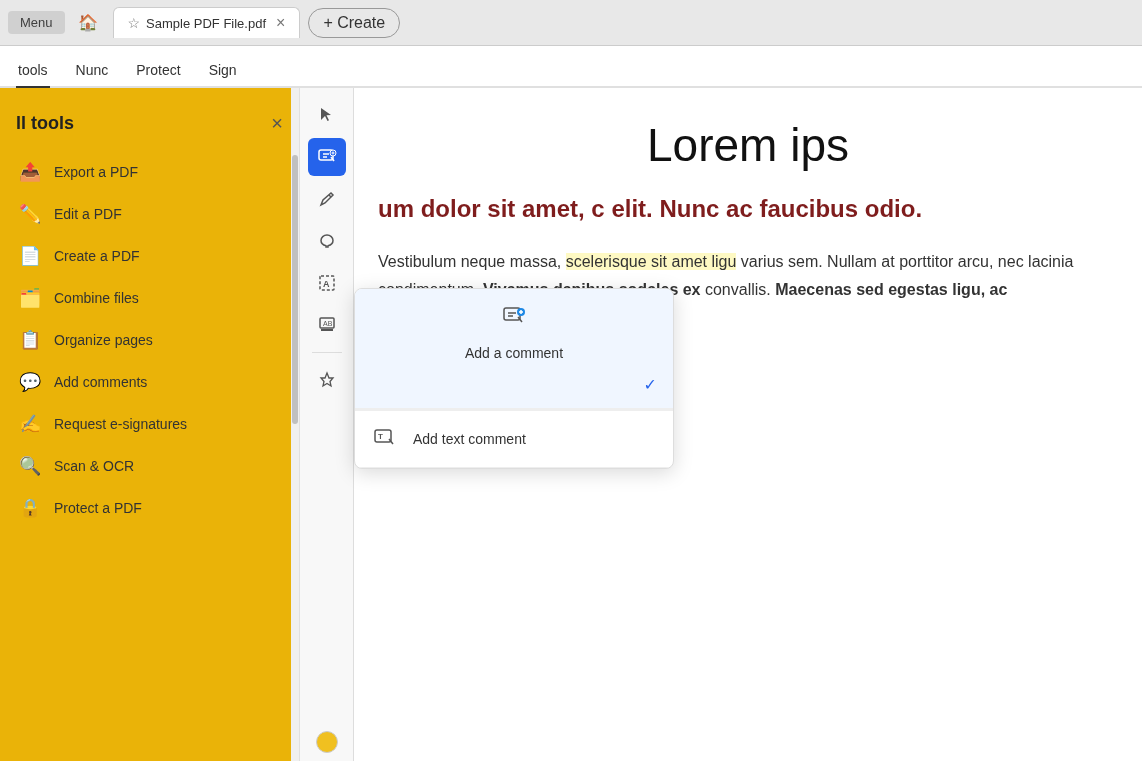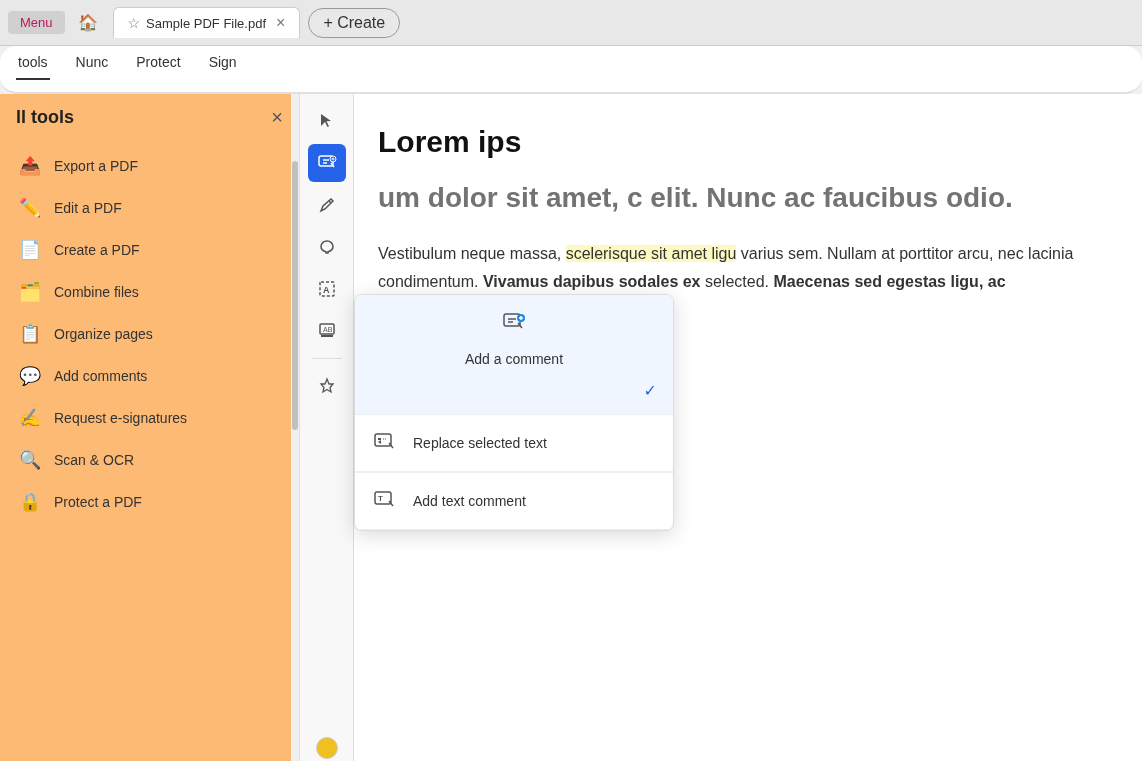--- a/index.html
+++ b/index.html
@@ -5,59 +5,59 @@
     * { margin: 0; padding: 0; box-sizing: border-box; }
     body { font-family: -apple-system, BlinkMacSystemFont, 'Segoe UI', sans-serif; background: #f0f0f0; width: 1142px; height: 761px; overflow: hidden; }
 
     
     .browser-bar {
       display: flex; align-items: center; height: 46px;
       background: #e8e8e8; border-bottom: 1px solid #ccc; padding: 0 8px; gap: 8px;
     }
     .browser-menu-btn {
       padding: 4px 12px; font-size: 13px; background: #d0d0d0; border: none;
-      border-radius: 4px; cursor: pointer; color: #be185d;
+      border-radius: 4px; cursor: pointer; color: #404040;
     }
     .home-btn {
       width: 32px; height: 32px; display: flex; align-items: center; justify-content: center;
       background: transparent; border: none; cursor: pointer; font-size: 16px; color: #555;
     }
     .tab {
       display: flex; align-items: center; gap: 6px; background: #fff;
       padding: 6px 14px; border-radius: 6px 6px 0 0; font-size: 13px; color: #333;
       border: 1px solid #ccc; border-bottom: none; cursor: pointer;
     }
     .tab-star { font-size: 14px; color: #777; }
     .tab-close { font-size: 16px; color: #777; margin-left: 4px; cursor: pointer; }
     .create-btn {
       display: flex; align-items: center; gap: 4px; padding: 5px 14px;
       background: transparent; border: 1px solid #999; border-radius: 16px;
       font-size: 16px; cursor: pointer; color: #333;
     }
 
     
     .app-toolbar {
-      display: flex; align-items: flex-start; height: 48px;
-      background: #fff; border-bottom: 2px solid #e0e0e0; padding: 0 16px; gap: 24px; border-radius: 17px;
+      display: flex; align-items: flex-end; height: 42px;
+      background: #fff; border-bottom: 2px solid #e0e0e0; padding: 0 16px; gap: 24px;
     }
     .toolbar-item {
       font-size: 14px; color: #333; cursor: pointer; padding: 8px 2px;
       border-bottom: 2px solid transparent; margin-bottom: -2px;
     }
     .toolbar-item.active { border-bottom: 2px solid #333; font-weight: 500; }
 
     
     .main-layout {
       display: flex; height: calc(761px - 46px - 42px);
     }
 
     
     .sidebar {
-      width: 300px; background: #fdba74; border-right: 1px solid #e0e0e0;
-      padding: 12px 0; position: relative; overflow-y: auto;
+      width: 300px; background: #eab308; border-right: 1px solid #e0e0e0;
+      padding: 24px 0; position: relative; overflow-y: auto;
     }
     .sidebar-header {
       display: flex; align-items: center; justify-content: space-between;
       padding: 0 16px 16px 16px;
     }
     .sidebar-title { font-size: 18px; font-weight: 600; color: #222; }
     .sidebar-close { font-size: 20px; color: #555; cursor: pointer; background: none; border: none; }
     .sidebar-item {
       display: flex; align-items: center; gap: 12px;
       padding: 10px 20px; cursor: pointer; color: #333; font-size: 14px;
@@ -111,21 +111,21 @@
     .menu-icon { width: 28px; height: 28px; display: flex; align-items: center; justify-content: center; font-size: 20px; color: #555; }
     .menu-check { margin-left: auto; color: #2563eb; font-size: 16px; }
     .menu-divider { height: 1px; background: #eee; margin: 0; }
 
     
     .pdf-content {
       position: absolute; left: 54px; top: 0; right: 0; bottom: 0;
       background: #fff; padding: 30px 24px; overflow: hidden;
     }
     .lorem-heading {
-      font-size: 30px; font-weight: 700; color: #111; margin-bottom: 20px; line-height: 1.2;
+      font-size: 46px; font-weight: 400; color: #111; margin-bottom: 20px; line-height: 1.2; text-align: center;
     }
     .lorem-body {
       font-size: 16px; color: #333; line-height: 1.7;
     }
     .highlight { background: #fef9c3; }
     .bold-text { font-weight: 700; }
   </style>
 </head>
 <body>
 
@@ -260,53 +260,41 @@
             <line x1="6" y1="11" x2="11" y2="11" stroke="#555" stroke-width="1.5"></line>
             <circle cx="19" cy="7" r="4" fill="#1e88e5"></circle>
             <line x1="19" y1="5" x2="19" y2="9" stroke="white" stroke-width="1.5"></line>
             <line x1="17" y1="7" x2="21" y2="7" stroke="white" stroke-width="1.5"></line>
           </svg>
         </span>
         <span>Add a comment</span>
         <span class="menu-check">✓</span>
       </div>
       <div class="menu-divider"></div>
-      <div class="menu-item">
-        <span class="menu-icon">
-          <svg width="24" height="24" viewBox="0 0 24 24" fill="none">
-            <rect x="2" y="3" width="16" height="12" rx="2" stroke="#555" stroke-width="1.5" fill="none"></rect>
-            <line x1="16" y1="12" x2="20" y2="17" stroke="#555" stroke-width="1.5"></line>
-            <line x1="5" y1="8" x2="8" y2="8" stroke="#555" stroke-width="2"></line>
-            <line x1="10" y1="8" x2="13" y2="8" stroke="#555" stroke-width="1" stroke-dasharray="1 1"></line>
-            <path d="M5 11 L8 9 L8 13 Z" fill="#555"></path>
-          </svg>
-        </span>
-        <span>Replace selected text</span>
-      </div>
       <div class="menu-divider"></div>
       <div class="menu-divider"></div>
       <div class="menu-item">
         <span class="menu-icon">
           <svg width="24" height="24" viewBox="0 0 24 24" fill="none">
             <rect x="2" y="3" width="16" height="12" rx="2" stroke="#555" stroke-width="1.5" fill="none"></rect>
             <line x1="16" y1="12" x2="20" y2="17" stroke="#555" stroke-width="1.5"></line>
             <text x="5" y="12" font-size="8" fill="#555" font-weight="bold">T</text>
           </svg>
         </span>
         <span>Add text comment</span>
       </div>
       <div class="menu-divider"></div>
     </div>
 
     <div class="pdf-content">
       <div class="lorem-heading">
         <span>Lorem ips</span>
       </div>
-      <div style="font-size:28px; font-weight:900; color:#737373; margin-bottom:24px; line-height:1.3;">
+      <div style="font-size:24px; font-weight:900; color:#7f1d1d; margin-bottom:24px; line-height:1.3;">
         <span>um dolor sit amet, c elit. Nunc ac faucibus odio.</span>
       </div>
       <div class="lorem-body">
-        <span>Vestibulum neque massa, </span><span class="highlight">scelerisque sit amet ligu</span><span> varius sem. Nullam at porttitor arcu, nec lacinia condimentum. </span><span class="bold-text">Vivamus dapibus sodales ex</span><span> selected. </span><span class="bold-text">Maecenas sed egestas ligu, ac</span>
+        <span>Vestibulum neque massa, </span><span class="highlight">scelerisque sit amet ligu</span><span> varius sem. Nullam at porttitor arcu, nec lacinia condimentum. </span><span class="bold-text">Vivamus dapibus sodales ex</span><span> convallis. </span><span class="bold-text">Maecenas sed egestas ligu, ac</span>
       </div>
     </div>
 
   </div>
 </div>
 
 </body></html>

